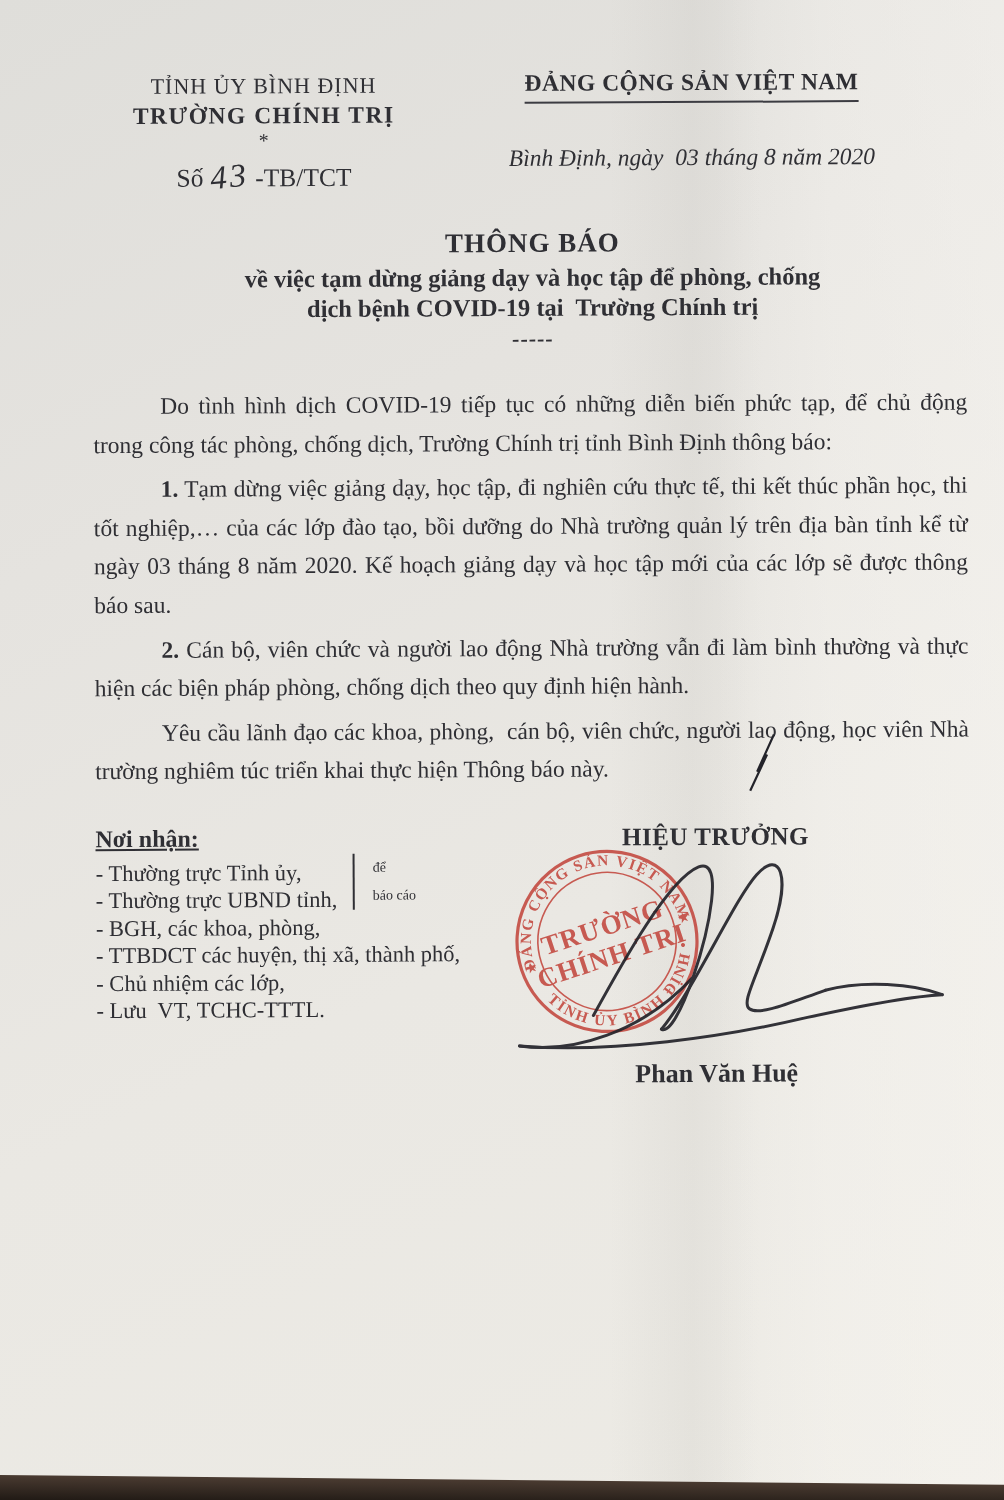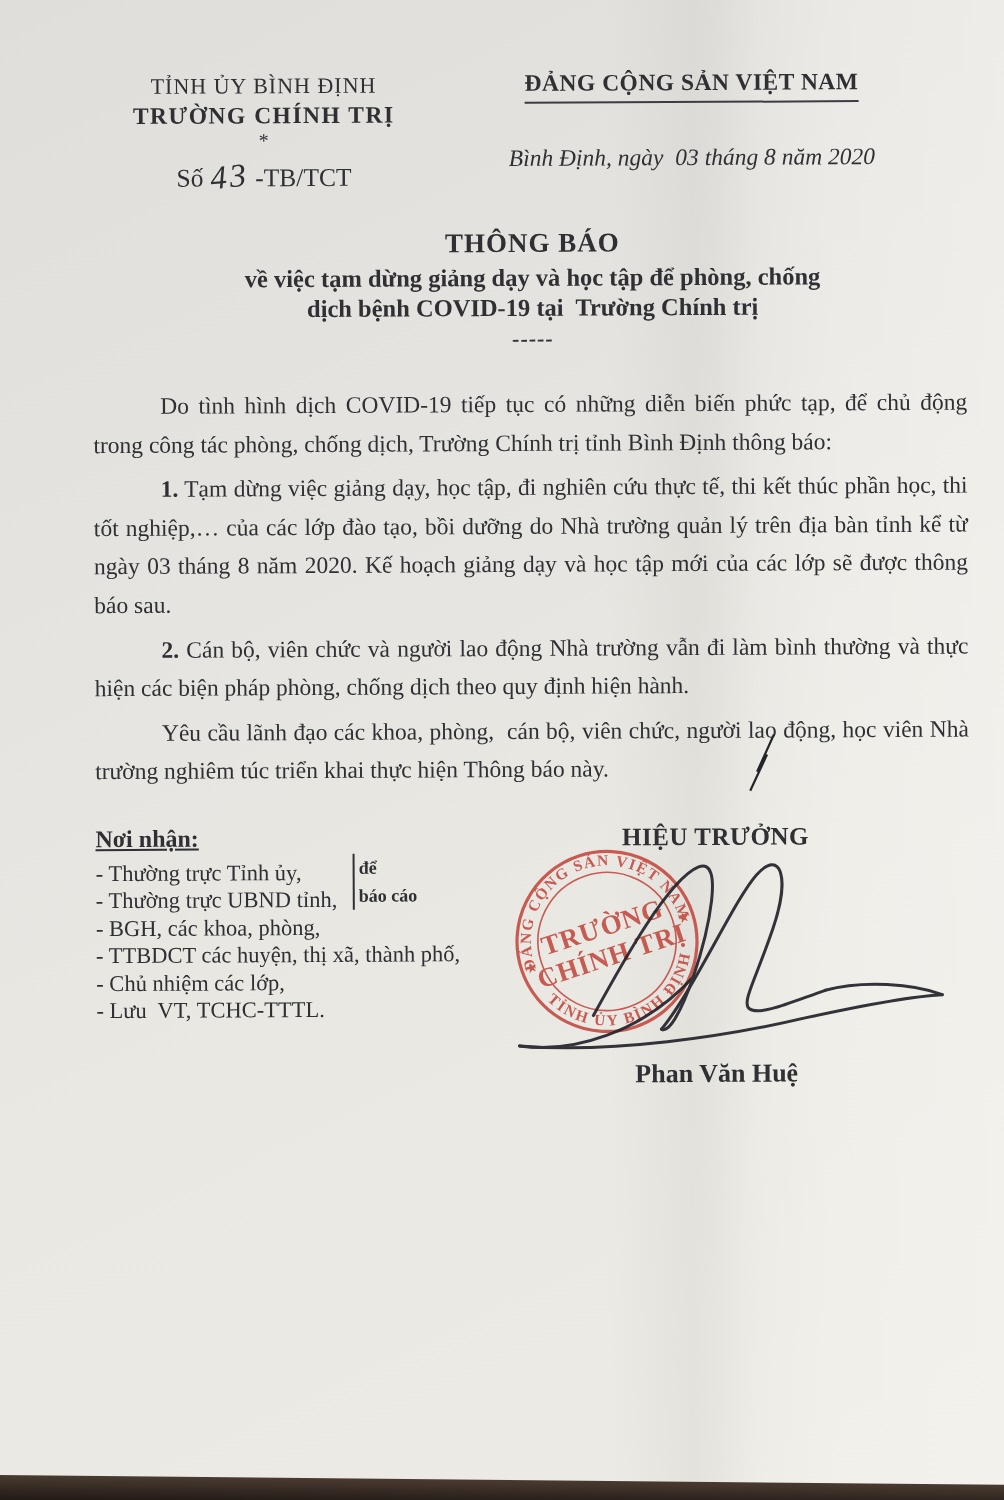--- a/index.html
+++ b/index.html
@@ -49,21 +49,21 @@
     margin:0 0 6px 0;font-size:23.5px;line-height:38.6px;
     text-align:justify;text-indent:67px;white-space:pre-wrap;
   }
   .num{font-weight:bold;}
   
   .recipients{position:absolute;left:95px;top:824px;width:420px;}
   .recipients .heading{font-size:24px;font-weight:bold;text-decoration:underline;margin-bottom:7px;}
   .recipients .item{font-size:22.5px;line-height:27.4px;white-space:pre-wrap;}
   .purpose{
     position:absolute;left:352px;top:853px;border-left:2.5px solid #2f2f34;
-    padding-left:4px;font-size:18px;line-height:28px;font-weight:bold;
+    padding-left:18px;font-size:14px;line-height:28px;
   }
   
   .signer-title{position:absolute;left:560px;top:824px;width:310px;text-align:center;
     font-size:25px;font-weight:bold;letter-spacing:0.5px;}
   .signer-name{position:absolute;left:560px;top:1060px;width:310px;text-align:center;
     font-size:26px;font-weight:bold;}
   .overlay-svg{position:absolute;left:0;top:0;width:1004px;height:1500px;pointer-events:none;}
   .stamp-text{font-family:"Liberation Serif",serif;font-weight:bold;}
 </style>
 </head>

